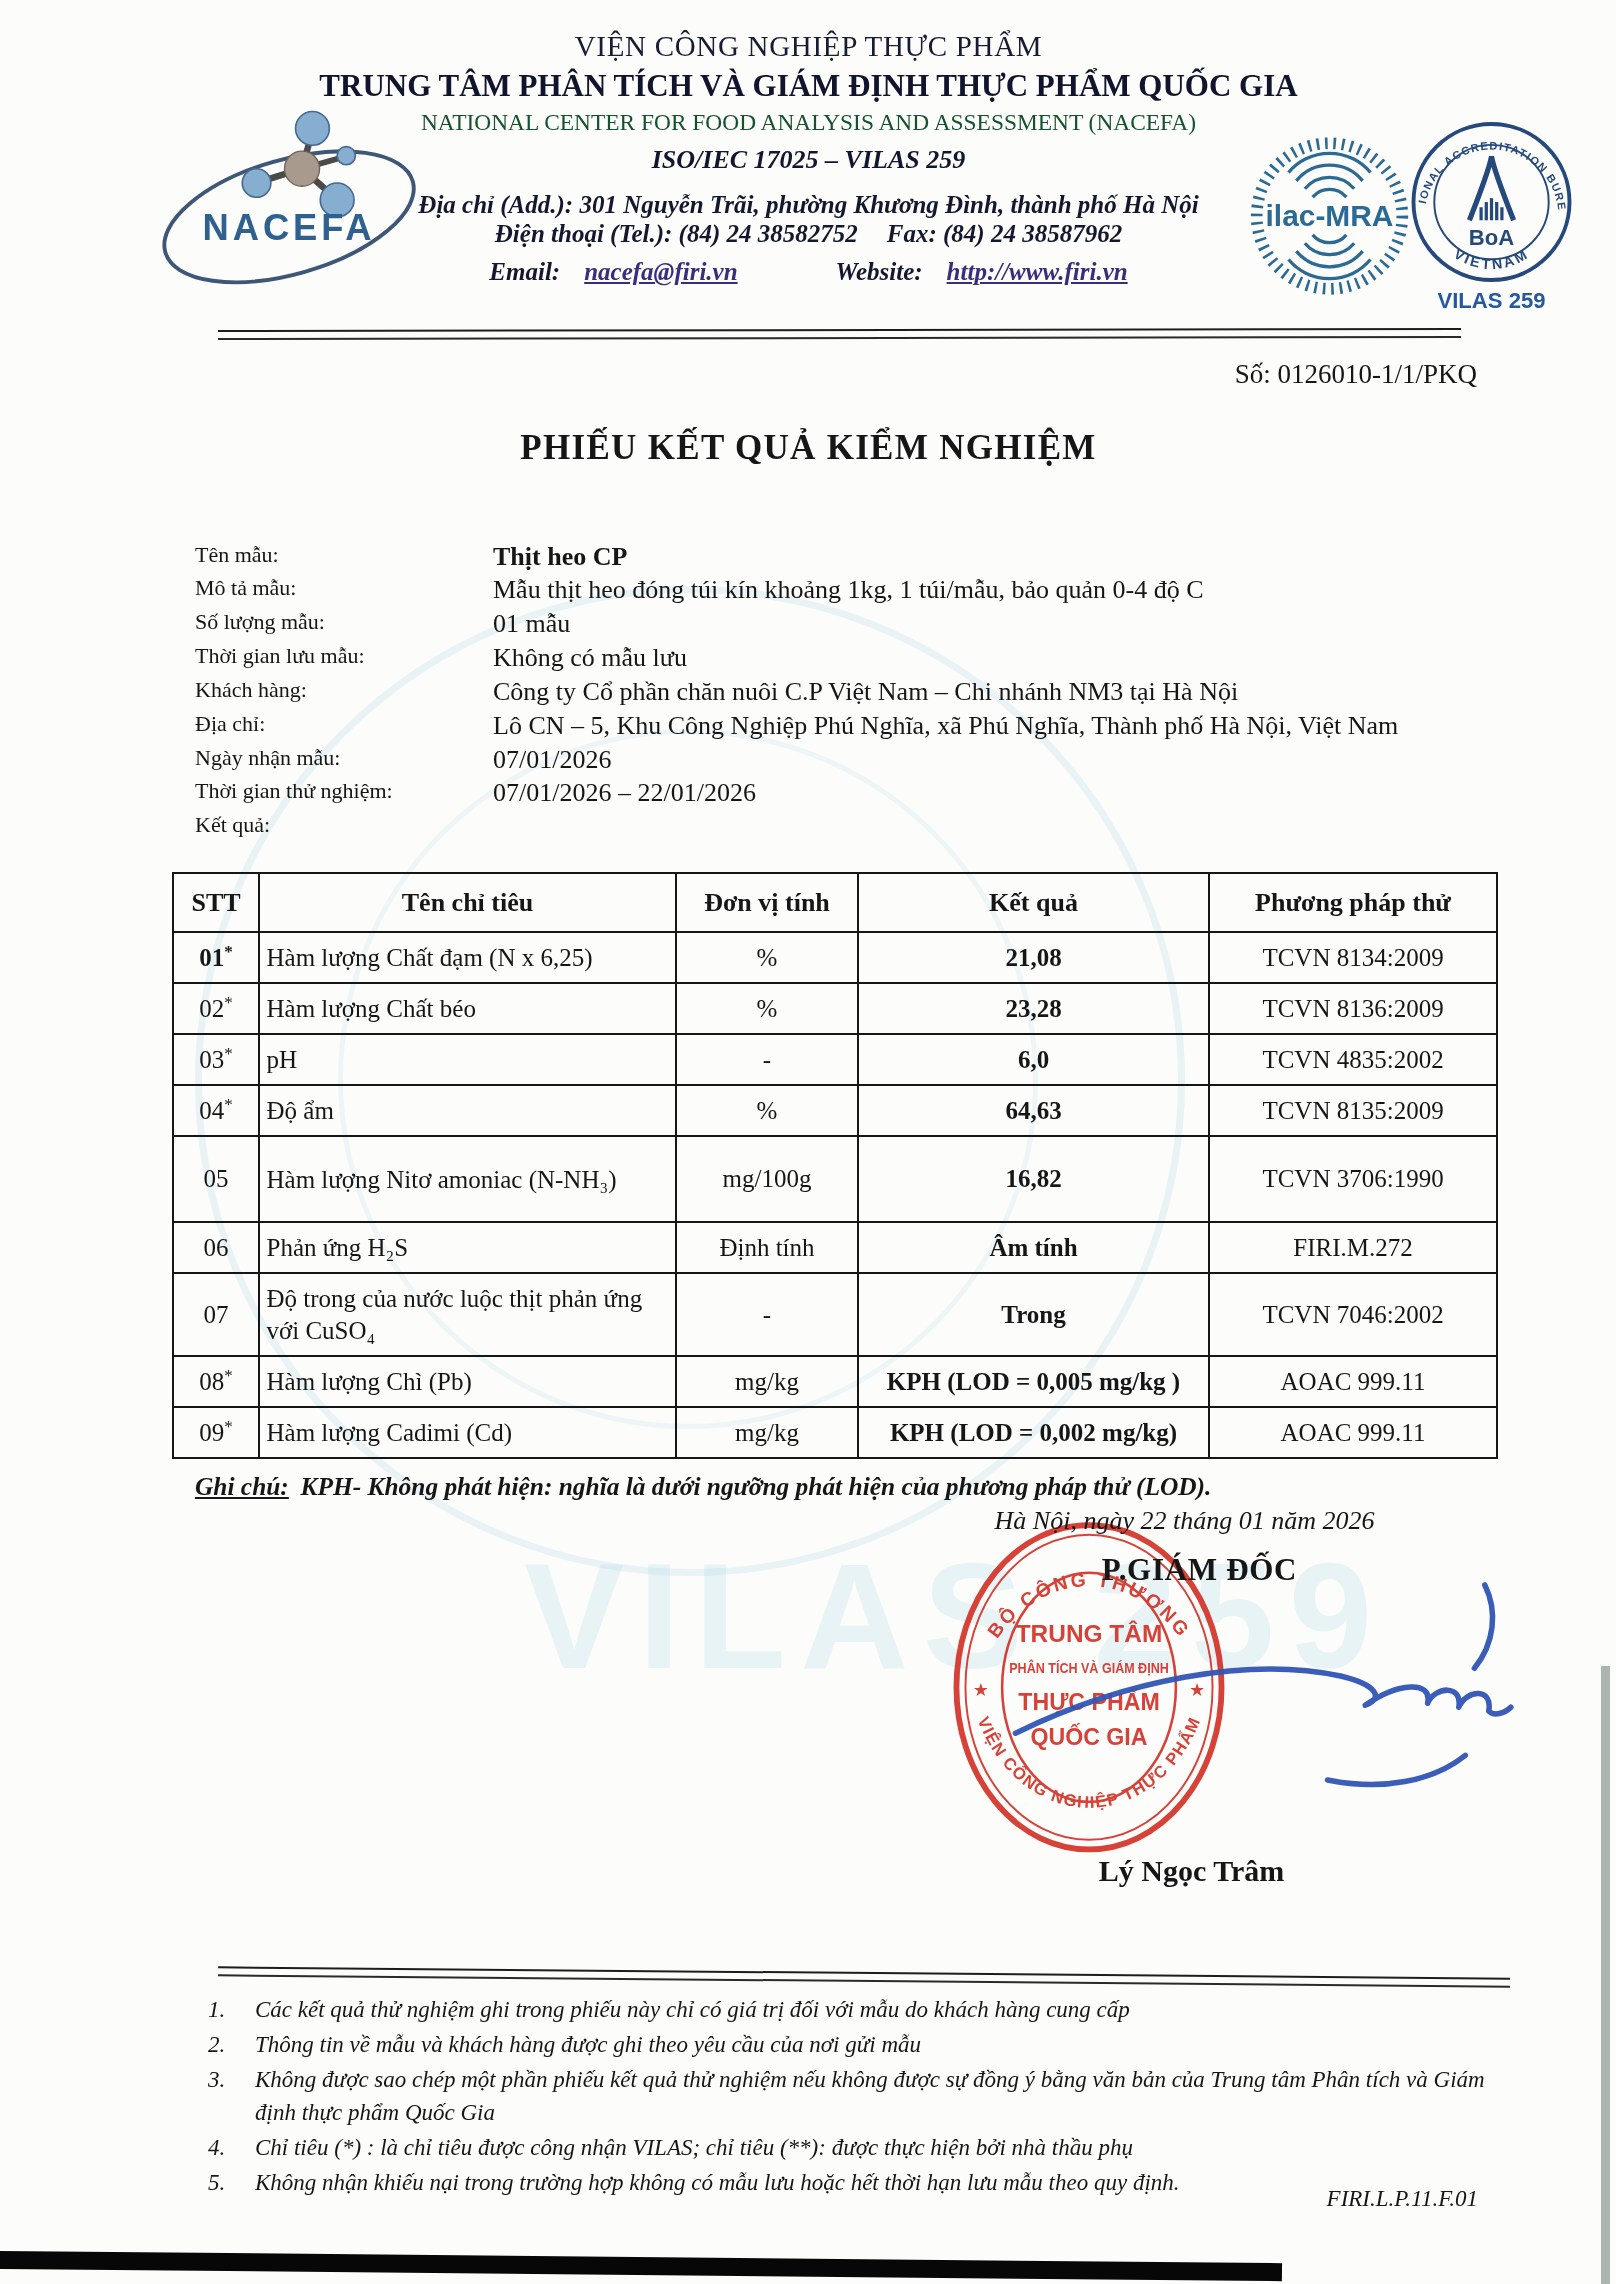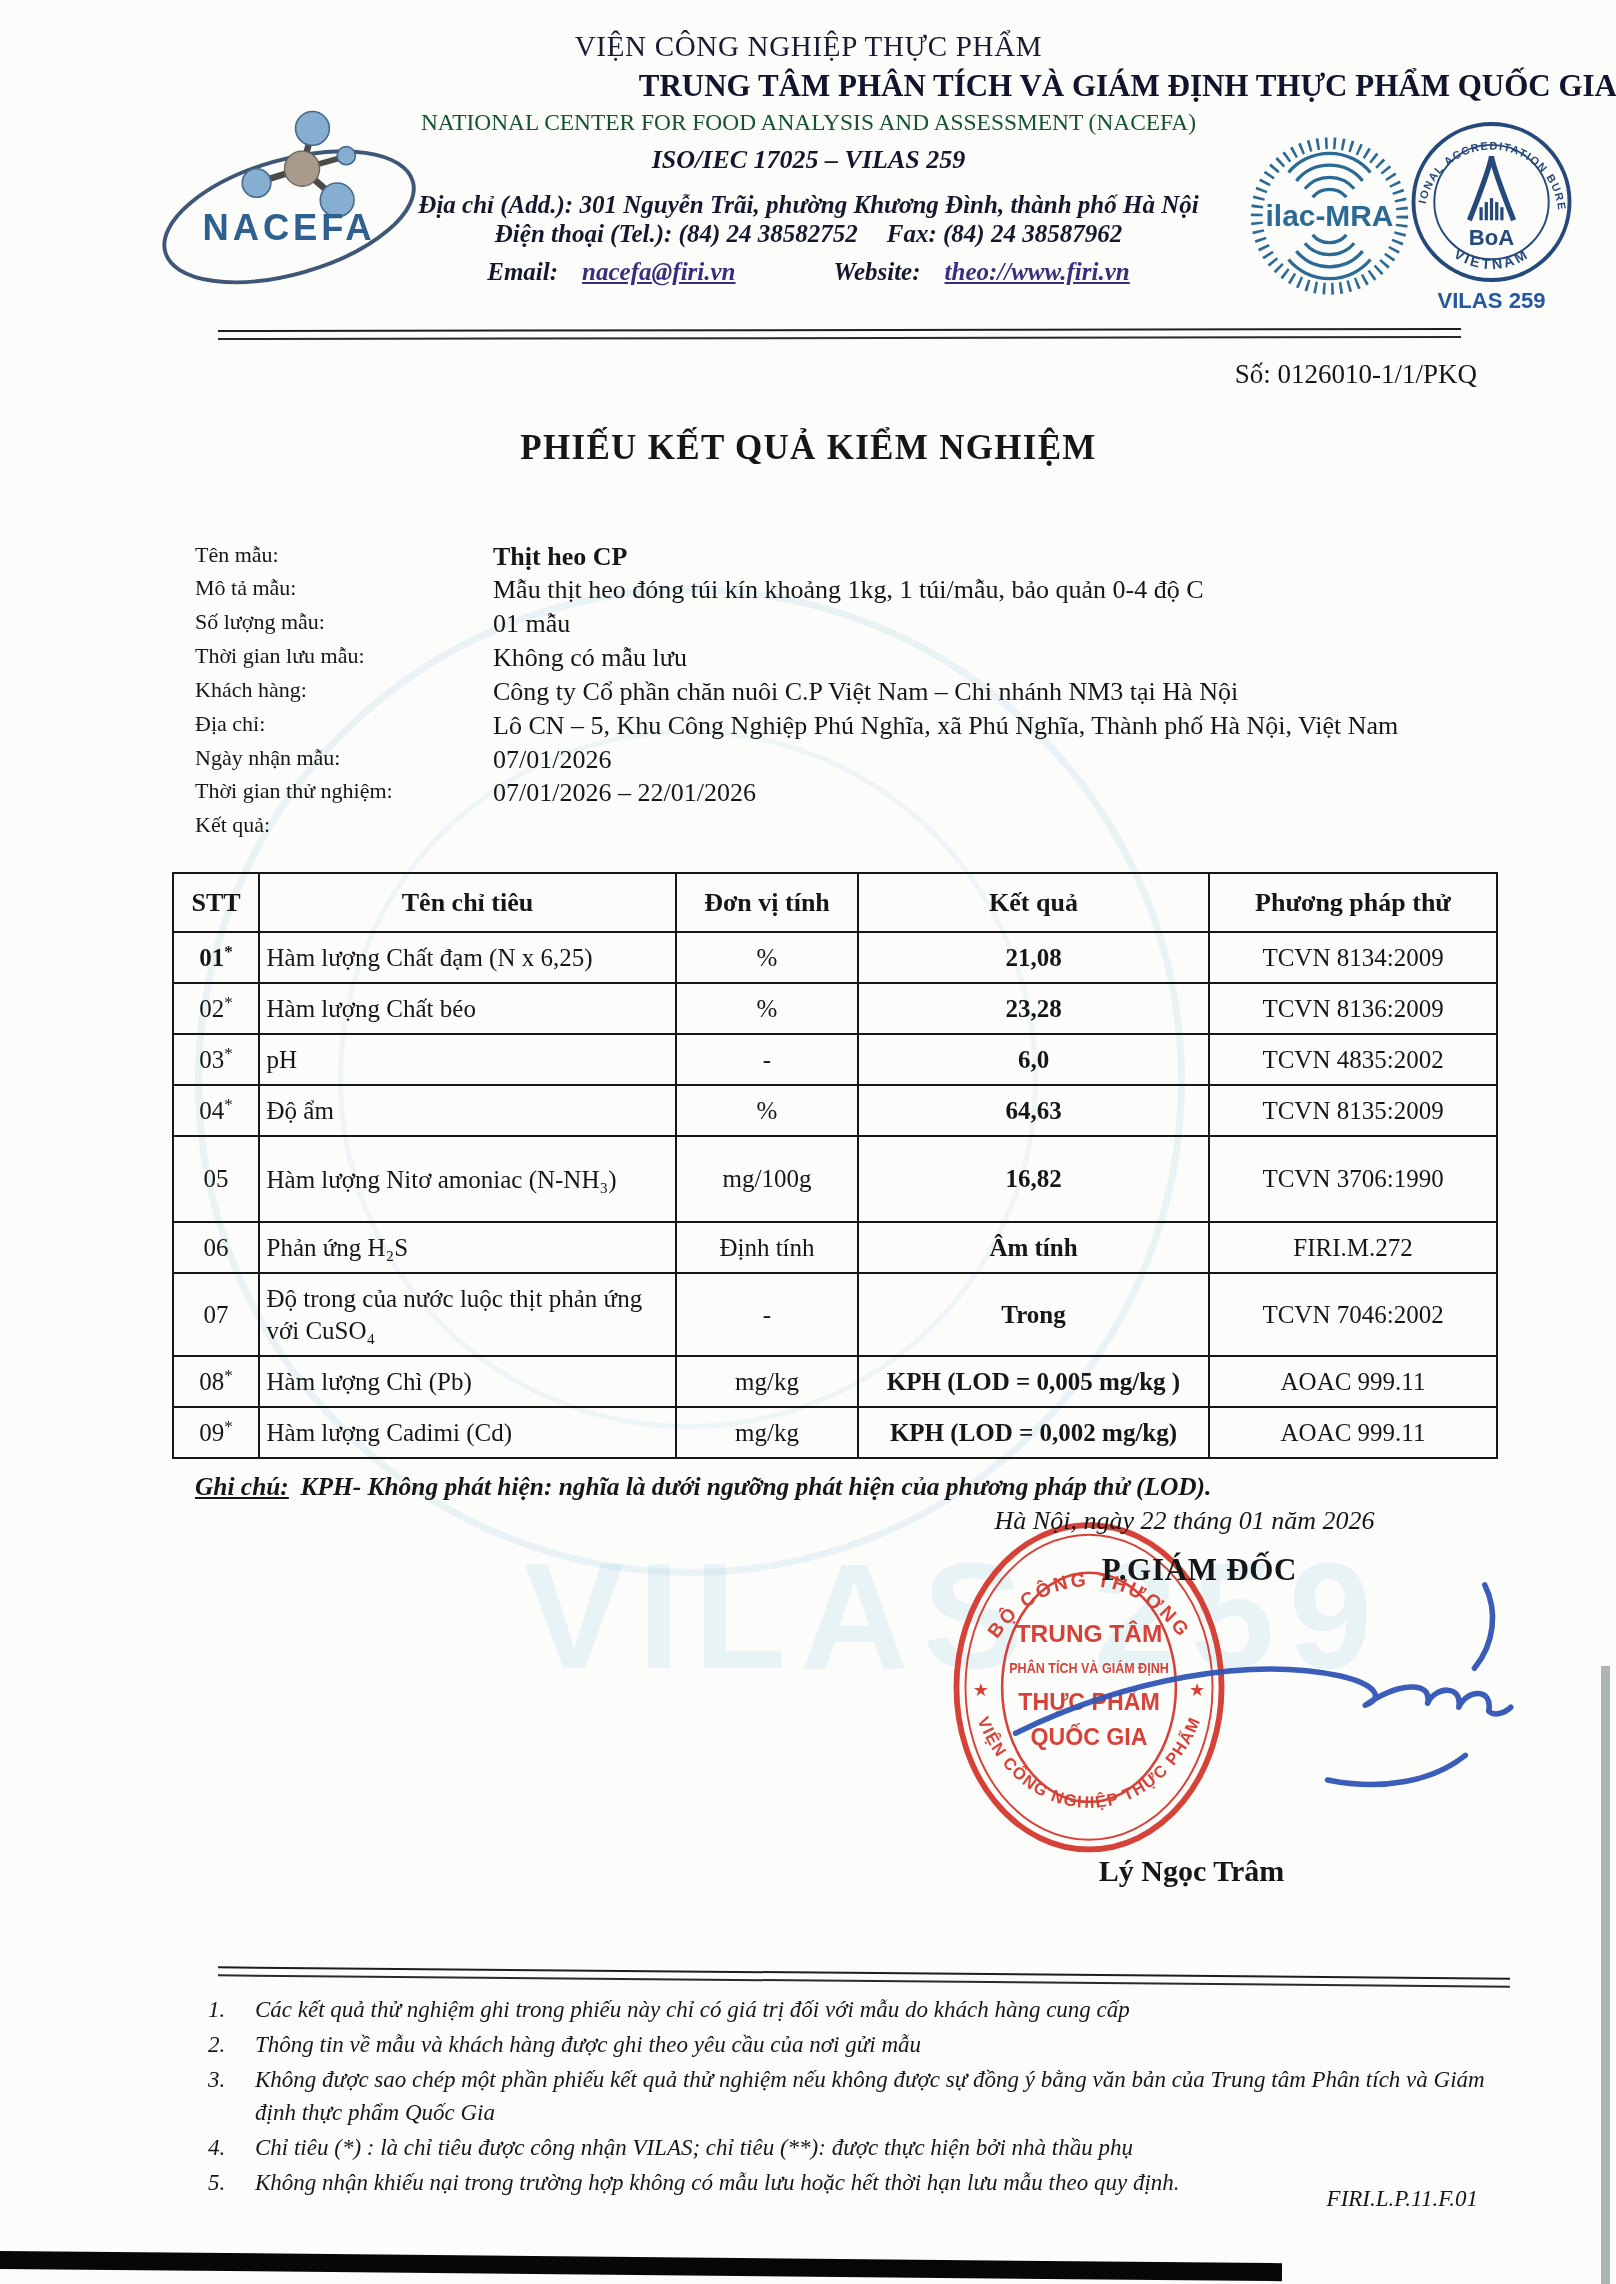--- a/index.html
+++ b/index.html
@@ -5,21 +5,21 @@
   html,body{margin:0;padding:0;background:#e8e8e6;}
   .page{
     position:relative;width:1617px;height:2284px;margin:0 auto;
     background:#fcfcfa;overflow:hidden;
     font-family:"Liberation Serif","DejaVu Serif",serif;color:#161616;
   }
   .abs{position:absolute;}
   .ctr{left:0;width:1617px;text-align:center;}
   
   .org1{top:30px;font-size:29px;letter-spacing:0.7px;color:#181c33;z-index:2;}
-  .org2{top:68px;font-size:31px;font-weight:bold;color:#10142c;z-index:2;text-align:right;}
+  .org2{top:68px;font-size:31px;font-weight:bold;color:#10142c;z-index:2;}
   .org3{top:109px;font-size:23.4px;color:#14532d;z-index:2;}
   .iso {top:145px;font-size:26px;font-weight:bold;font-style:italic;color:#12162e;z-index:2;}
   .addr{top:182px;font-size:25px;font-weight:bold;font-style:italic;color:#14182f;z-index:2;margin-top:9px;}
   .tel {top:220px;font-size:25px;font-weight:bold;font-style:italic;color:#14182f;z-index:2;}
   .mailrow{top:258px;left:0;width:1617px;display:flex;justify-content:center;gap:98px;
     font-size:25px;font-weight:bold;font-style:italic;z-index:2;}
   .mailrow .lbl{color:#14182f;}
   .link{color:#3a2d7d;text-decoration:underline;margin-left:24px;}
   .hdr-rule{top:329px;left:218px;width:1243px;height:5.9px;
     border-top:2.6px solid #1d1d1d;border-bottom:2px solid #2a2a2a;transform:rotate(-0.1deg);z-index:2;}
@@ -90,21 +90,21 @@
   <div class="abs ctr addr">Địa chỉ (Add.): 301 Nguyễn Trãi, phường Khương Đình, thành phố Hà Nội</div>
   <div class="abs tel" style="left:0;width:1617px;display:flex;justify-content:center;gap:29px;">
     <span>Điện thoại (Tel.): (84) 24 38582752</span>
     <span>Fax: (84) 24 38587962</span>
   </div>
   <div class="abs mailrow">
     <span>
       <span class="lbl">Email:</span><span class="link">nacefa@firi.vn</span>
     </span>
     <span>
-      <span class="lbl">Website:</span><span class="link">theo://www.firi.vn</span>
+      <span class="lbl">Website:</span><span class="link">http://www.firi.vn</span>
     </span>
   </div>
 
   <svg class="abs logo-nacefa" width="280" height="195" viewBox="0 0 430 300">
     <ellipse cx="212" cy="172" rx="198" ry="88" fill="none" stroke="#1d3a5f" stroke-width="6" opacity="0.85" transform="rotate(-16 212 172)"></ellipse>
     <g>
       <line x1="232" y1="98" x2="248" y2="40" stroke="#4a4a48" stroke-width="10"></line>
       <line x1="232" y1="98" x2="296" y2="80" stroke="#4a4a48" stroke-width="9"></line>
       <line x1="232" y1="98" x2="168" y2="118" stroke="#4a4a48" stroke-width="10"></line>
       <line x1="232" y1="98" x2="282" y2="142" stroke="#4a4a48" stroke-width="10"></line>

